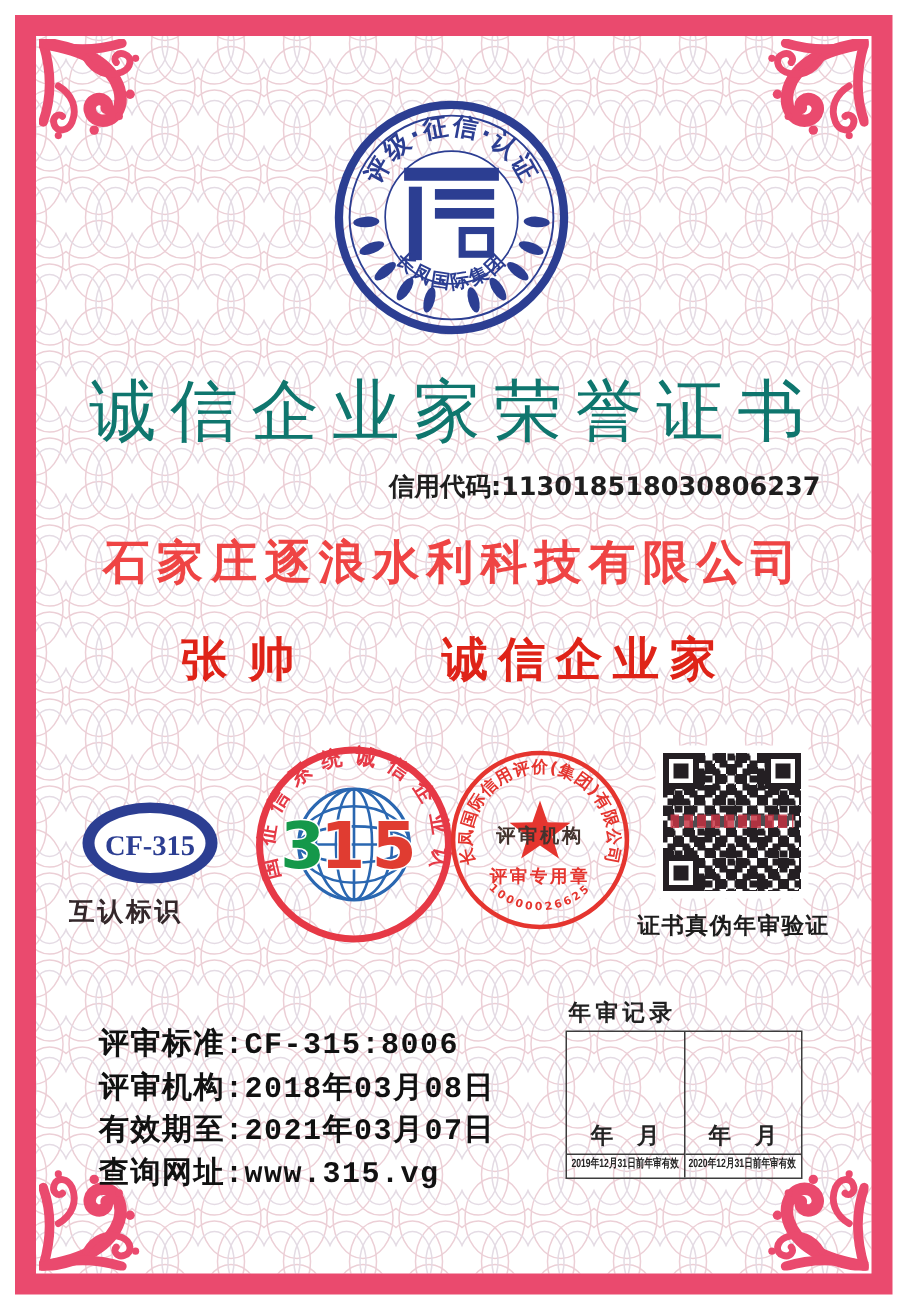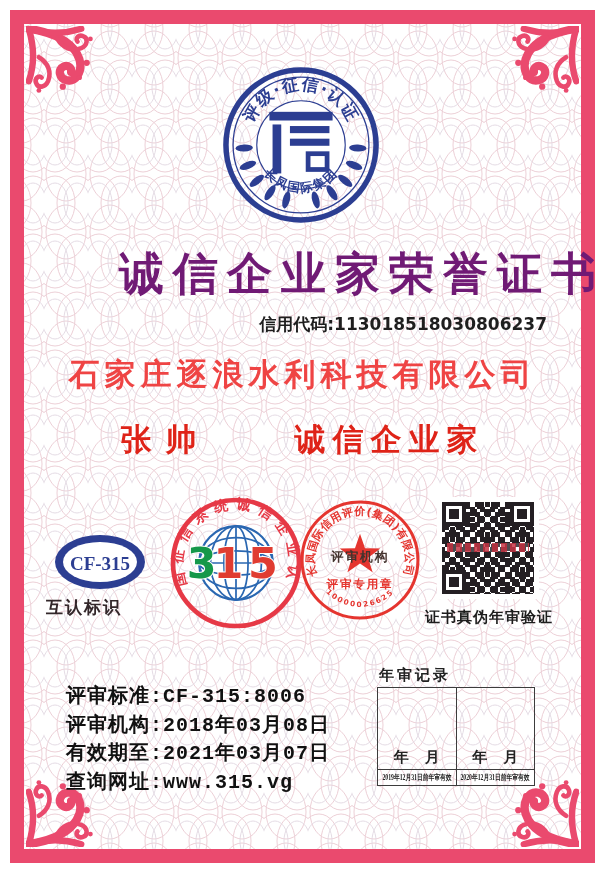--- a/index.html
+++ b/index.html
@@ -3,22 +3,22 @@
 <meta charset="utf-8">
 <style>
   html,body{margin:0;padding:0;background:#fff;}
   .cert{position:relative;width:605px;height:873px;background:#fff;overflow:hidden;
         font-family:"DejaVu Sans",sans-serif;}
   .band{position:absolute;inset:10px;border:14px solid #ea4a6e;pointer-events:none;}
   .bgsvg{position:absolute;left:0;top:0;}
 
   .emblem{position:absolute;left:222px;top:66px;width:158px;height:158px;}
 
-  .title{position:absolute;top:244px;left:0;right:0;text-align:right;
-         font-size:45px;font-weight:bold;color:#701a75;letter-spacing:9px;}
+  .title{position:absolute;top:244px;left:0;right:0;text-align:center;
+         font-size:45px;font-weight:normal;color:#0f766e;letter-spacing:9px;}
   .code{position:absolute;top:313px;right:58px;font-size:17px;font-weight:bold;color:#1e1e1e;}
   .company{position:absolute;top:354px;left:0;right:0;text-align:center;
            font-size:31px;font-weight:bold;color:#ef4444;letter-spacing:5px;}
   .redrow{position:absolute;top:419px;left:0;right:0;display:flex;justify-content:center;
           gap:84px;color:#df2318;font-size:31px;font-weight:bold;}
   .awardee{letter-spacing:14px;}
   .honor{letter-spacing:7px;}
 
   .cfwrap{position:absolute;left:54px;top:534px;width:92px;height:56px;}
   .cfcap{position:absolute;left:46px;top:596px;width:108px;font-size:17px;
@@ -46,23 +46,23 @@
 
   .arlabel{position:absolute;left:379px;top:666px;font-size:15px;font-weight:bold;color:#222;
            letter-spacing:3px;font-family:"Liberation Serif","DejaVu Serif",serif;}
   .artable{position:absolute;left:377px;top:687px;width:158px;height:99px;display:flex;
            border:1.6px solid #3c3c3c;box-sizing:border-box;background:transparent;}
   .arcell{flex:1;display:flex;flex-direction:column;min-width:0;}
   .arcell:first-child{border-right:1.6px solid #3c3c3c;}
   .arspace{flex:1;}
   .arym{display:flex;justify-content:space-evenly;font-size:15px;font-weight:bold;color:#222;
         font-family:"Liberation Serif","DejaVu Serif",serif;padding-bottom:2px;}
-  .arnote{border-top:1.6px solid #3c3c3c;height:15px;display:flex;align-items:center;justify-content:center;
+  .arnote{border-top:1.6px solid #3c3c3c;height:15px;display:flex;align-items:flex-start;justify-content:center;
           font-size:8px;color:#222;font-weight:bold;white-space:nowrap;overflow:hidden;
-          font-family:Liberation Serif, serif;}
+          font-family:Liberation Sans, sans-serif;}
   .arnote span{display:inline-block;transform:scaleX(0.72);transform-origin:center;}
 </style>
 </head>
 <body>
 
 <div class="cert">
 
   <svg class="bgsvg" width="605" height="873">
     <defs>
       <pattern id="guill" width="44" height="58" patternUnits="userSpaceOnUse">

